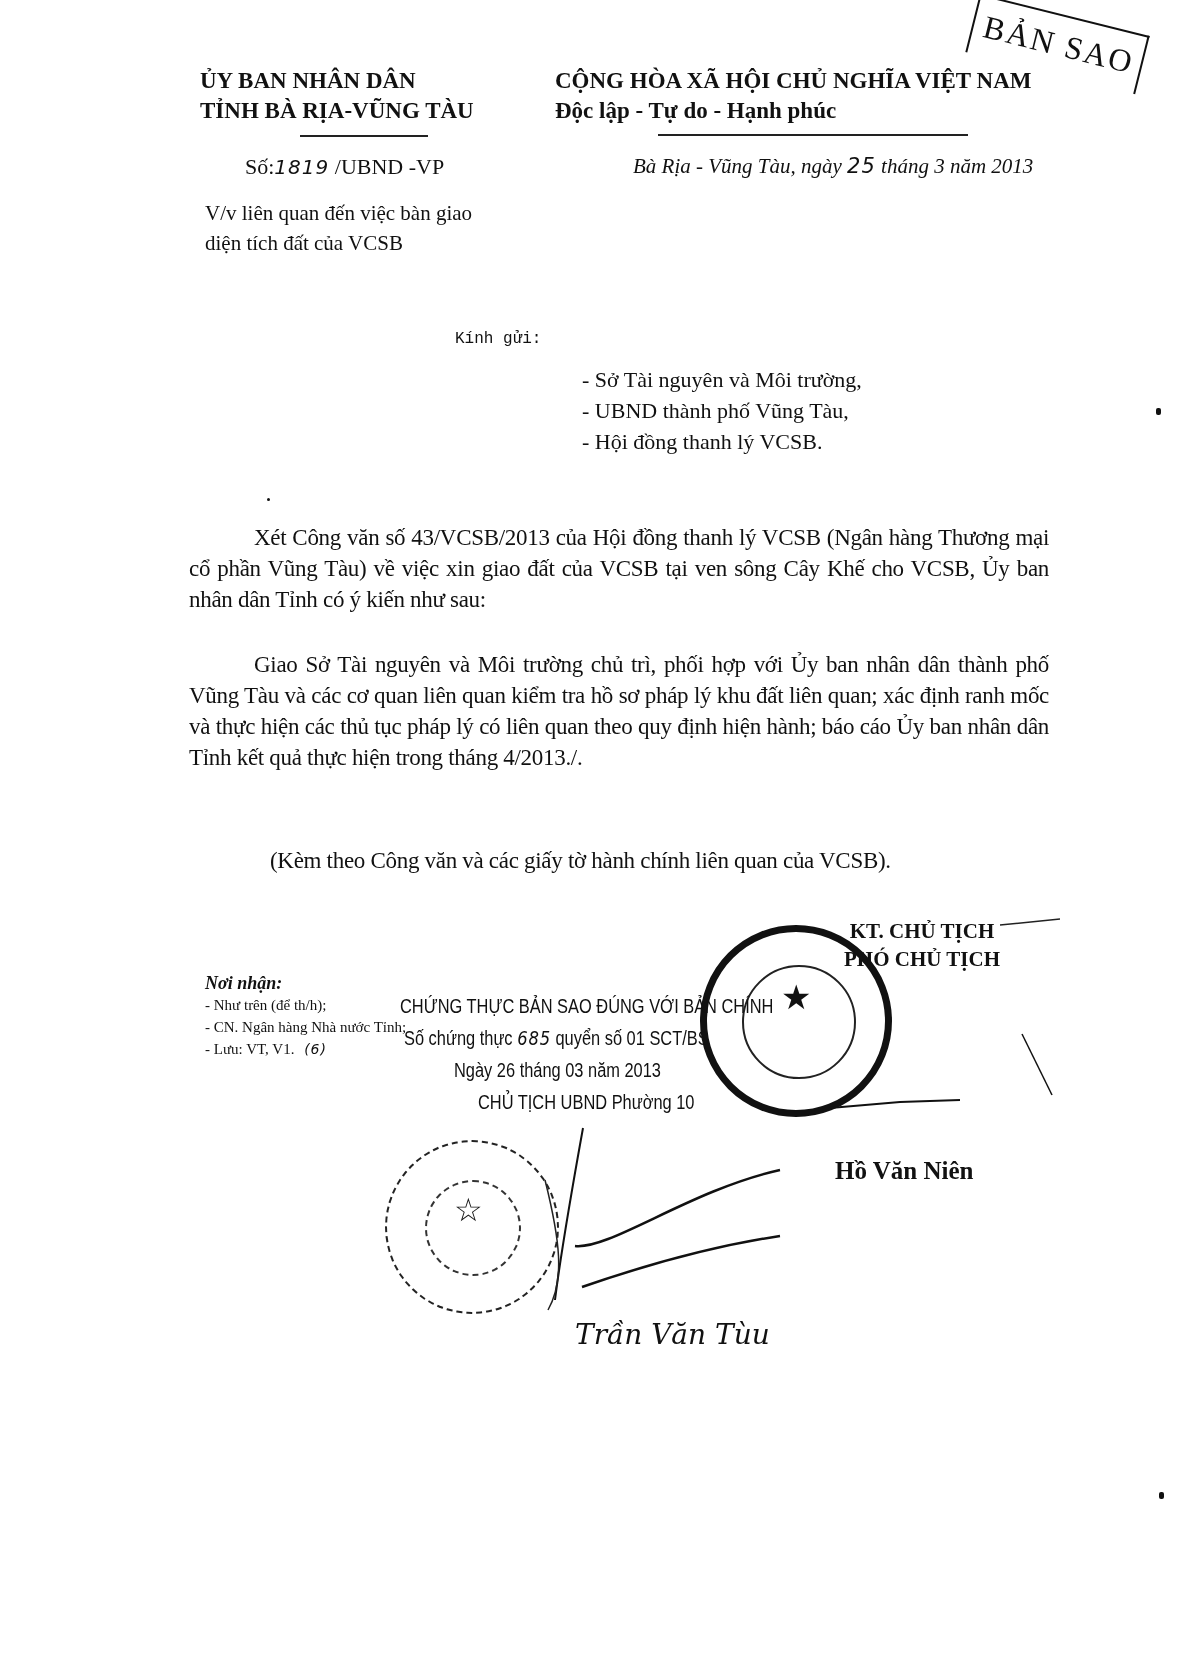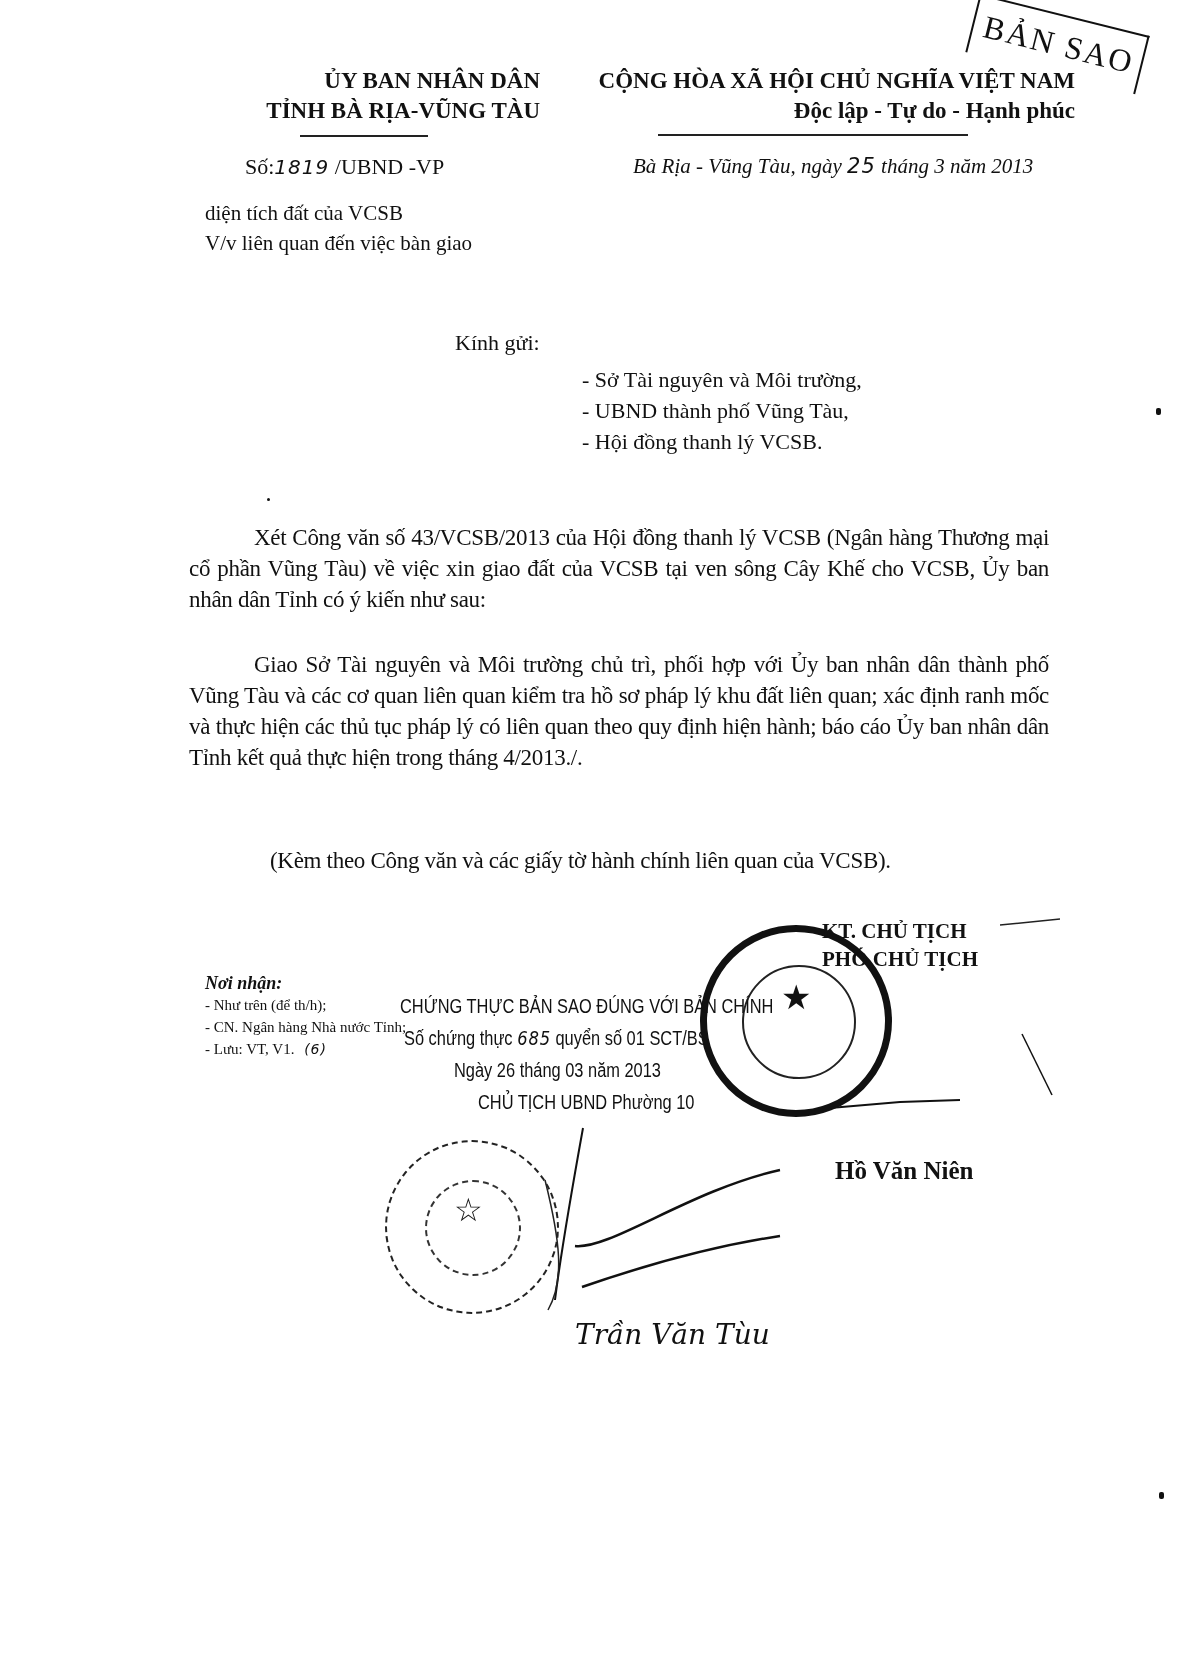--- a/index.html
+++ b/index.html
@@ -2,21 +2,21 @@
 <html><head>
 <meta charset="utf-8">
 <style>
   html, body { margin: 0; padding: 0; background: #ffffff; }
   body {
     width: 1190px; height: 1667px; position: relative; overflow: hidden;
     font-family: "Liberation Serif", "DejaVu Serif", serif; color: #111;
   }
   .abs { position: absolute; }
   .bold { font-weight: bold; }
-  .center { text-align: right; }
+  .center { text-align: left; }
   .italic { font-style: italic; }
   .hand { font-family: "DejaVu Sans", sans-serif; font-style: italic; font-weight: normal; letter-spacing: 1px; }
 
   
   #org-block { left: 200px; top: 66px; width: 340px; font-size: 23px; line-height: 30px; }
   #org-rule { left: 300px; top: 135px; width: 128px; height: 2px; background: #222; }
   #doc-number { left: 245px; top: 154px; font-size: 22px; }
   #doc-number .num { font-family: "DejaVu Sans", sans-serif; font-style: italic; font-size: 20px; letter-spacing: 1px; }
   #subject { left: 205px; top: 198px; width: 360px; font-size: 21px; line-height: 30px; }
 
@@ -27,32 +27,32 @@
 
   
   #copy-stamp {
     left: 970px; top: 14px; width: 175px; height: 60px;
     border-top: 2px solid #111; border-left: 2px solid #111; border-right: 2px solid #111;
     transform: rotate(14deg); font-size: 32px; letter-spacing: 2px;
     padding-left: 10px; box-sizing: border-box; line-height: 56px;
   }
 
   
-  #greeting { left: 455px; top: 330px; font-size: 22px; }
+  #greeting { left: 455px; top: 330px; font-size: 16px; font-family: Liberation Mono, monospace; }
   #recipients { left: 582px; top: 364px; font-size: 22px; line-height: 31px; }
 
   
   .para { left: 189px; width: 860px; font-size: 23px; line-height: 31px; text-align: justify; letter-spacing: -0.3px; }
   #para-1 { top: 522px; }
   #para-2 { top: 649px; }
   #para-3 { top: 845px; left: 270px; width: 800px; }
   .indent { text-indent: 65px; }
 
   
-  #sign-title { left: 822px; top: 917px; font-size: 21px; line-height: 28px; text-align: left; width: 200px; }
+  #sign-title { left: 822px; top: 917px; font-size: 21px; line-height: 28px; text-align: center; width: 200px; }
   #signer-name { left: 835px; top: 1157px; font-size: 25px; }
 
   
   #cc-block { left: 205px; top: 950px; font-size: 15px; line-height: 22px; margin-top: 22px; }
   #cc-title { font-size: 18px; font-weight: bold; font-style: italic; }
 
   
   #cert-block { left: 400px; top: 990px; font-size: 20px; line-height: 32px; }
   #cert-block div { white-space: nowrap; }
   .cert-line { transform: scaleX(0.82); transform-origin: left center; font-family: "Liberation Sans", sans-serif; }
@@ -76,22 +76,22 @@
   <div>ỦY BAN NHÂN DÂN</div>
   <div>TỈNH BÀ RỊA-VŨNG TÀU</div>
 </div>
 <div id="org-rule" class="abs"></div>
 
 <div id="doc-number" class="abs">
   <span>Số:</span><span class="num">1819</span><span> /UBND -VP</span>
 </div>
 
 <div id="subject" class="abs">
+  <div>V/v liên quan đến việc bàn giao</div>
   <div>diện tích đất của VCSB</div>
-  <div>V/v liên quan đến việc bàn giao</div>
 </div>
 
 <div id="nation-block" class="abs bold center">
   <div>CỘNG HÒA XÃ HỘI CHỦ NGHĨA VIỆT NAM</div>
   <div>Độc lập - Tự do - Hạnh phúc</div>
 </div>
 <div id="nation-rule" class="abs"></div>
 
 <div id="place-date" class="abs italic">
   <span>Bà Rịa - Vũng Tàu, ngày </span><span class="hand">25</span><span> tháng 3  năm 2013</span>

